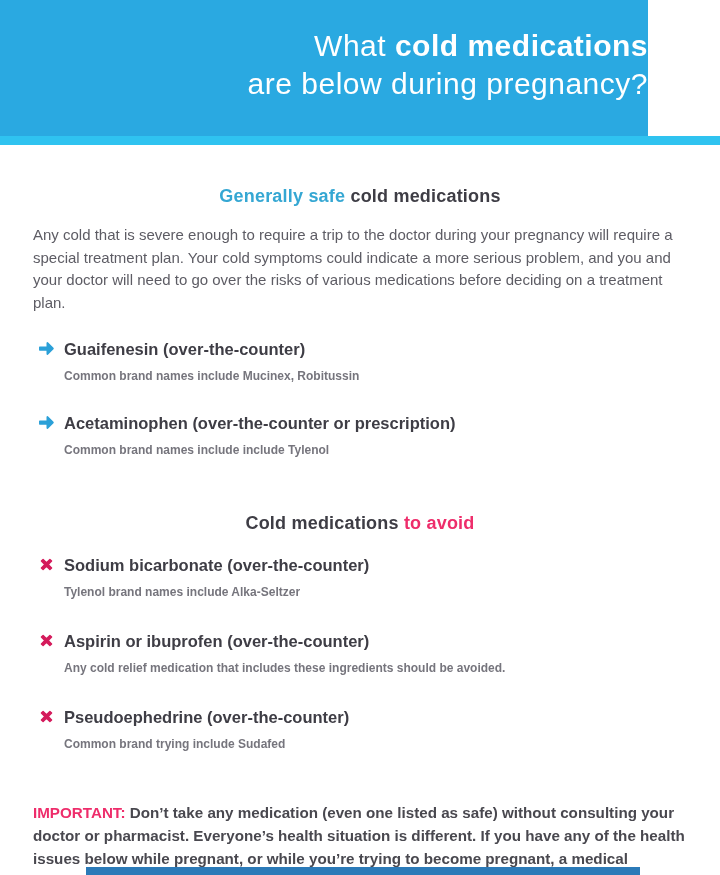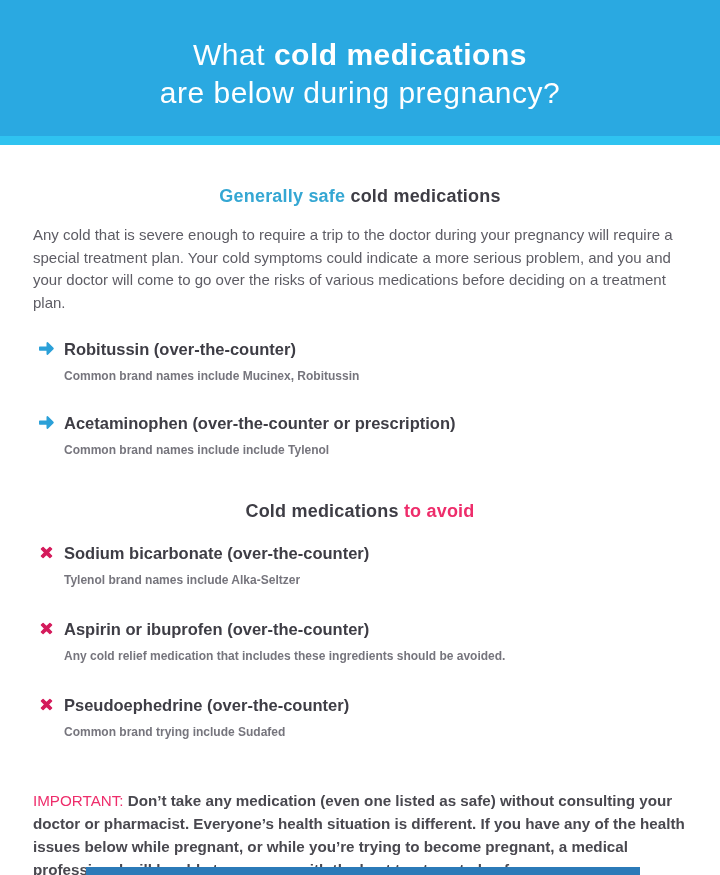--- a/index.html
+++ b/index.html
@@ -10,24 +10,24 @@
     color:#3e3d45;
   }
   .page {
     position:relative;
     width:720px; height:875px;
     background:#ffffff;
     overflow:hidden;
   }
   
   .banner {
-    width:720px; height:136px;
+    width:648px; height:136px;
     background:var(--banner-blue,#2aa9e1);
-    text-align:center;
-    padding-top:36px;
+    text-align:right;
+    padding-top:27px;
   }
   .banner-line {
     color:#ffffff;
     font-size:30px;
     line-height:38px;
     font-weight:400;
     letter-spacing:.5px;
   }
   .banner-line b { font-weight:700; }
   .banner-accent {
@@ -38,21 +38,21 @@
   .heading {
     text-align:center;
     font-size:18px;
     font-weight:700;
     color:var(--dark-text,#3e3d45);
     letter-spacing:.2px;
   }
   .heading .hl-blue { color:var(--safe-blue,#35a7d3); }
   .heading .hl-pink { color:var(--avoid-pink,#ee2d6b); }
   .safe-heading  { margin-top:41px; }
-  .avoid-heading { margin-top:40px; }
+  .avoid-heading { margin-top:52px; }
   
   .intro {
     margin:17px auto 0 33px;
     width:657px;
     font-size:15px;
     line-height:22.5px;
     color:var(--body-gray,#5d5c64);
   }
   
   .med-list {
@@ -91,21 +91,21 @@
   .avoid-list .med-item { margin-bottom:27px; }
   
   .important {
     margin:46px auto 0 33px;
     width:660px;
     font-size:15.2px;
     font-weight:700;
     line-height:23px;
     color:var(--important-gray,#49484f);
   }
-  .imp-label { color:var(--avoid-pink,#ee2d6b); font-weight:400; }
+  .imp-label { color:var(--avoid-pink,#ee2d6b); font-weight:700; }
   
   .bottom-bar {
     position:absolute;
     left:86px; bottom:0;
     width:554px; height:8px;
     background:var(--bottom-bar,#2b7ab8);
   }
 </style>
 </head>
 <body>
@@ -113,29 +113,29 @@
 <div class="page">
 
   <header class="banner">
     <div class="banner-line"><span>What </span><b>cold medications</b></div>
     <div class="banner-line">are below during pregnancy?</div>
   </header>
   <div class="banner-accent"></div>
 
   <h2 class="heading safe-heading"><span class="hl-blue">Generally safe</span><span> cold medications</span></h2>
 
-  <p class="intro">Any cold that is severe enough to require a trip to the doctor during your pregnancy will require a special treatment plan. Your cold symptoms could indicate a more serious problem, and you and your doctor will come to go over the risks of various medications before deciding on a treatment plan.</p>
+  <p class="intro">Any cold that is severe enough to require a trip to the doctor during your pregnancy will require a special treatment plan. Your cold symptoms could indicate a more serious problem, and you and your doctor will need to go over the risks of various medications before deciding on a treatment plan.</p>
 
   <ul class="med-list safe-list">
     <li class="med-item">
       <svg class="med-icon" viewBox="0 0 20 20">
         <path d="M2 7.5 h8 V3.5 a1 1 0 0 1 1.7 -0.75 l6.5 6.5 a1 1 0 0 1 0 1.5 l-6.5 6.5 A1 1 0 0 1 10 16.5 V12.5 H2 a0.8 0.8 0 0 1 -0.8 -0.8 v-3.4 A0.8 0.8 0 0 1 2 7.5 z" fill="#2ba0d8"></path>
       </svg>
       <div class="med-text">
-        <div class="med-title"><span>Robitussin</span> <span class="med-qual">(over-the-counter)</span></div>
+        <div class="med-title"><span>Guaifenesin</span> <span class="med-qual">(over-the-counter)</span></div>
         <div class="med-desc">Common brand names include Mucinex, Robitussin</div>
       </div>
     </li>
     <li class="med-item">
       <svg class="med-icon" viewBox="0 0 20 20">
         <path d="M2 7.5 h8 V3.5 a1 1 0 0 1 1.7 -0.75 l6.5 6.5 a1 1 0 0 1 0 1.5 l-6.5 6.5 A1 1 0 0 1 10 16.5 V12.5 H2 a0.8 0.8 0 0 1 -0.8 -0.8 v-3.4 A0.8 0.8 0 0 1 2 7.5 z" fill="#2ba0d8"></path>
       </svg>
       <div class="med-text">
         <div class="med-title"><span>Acetaminophen</span> <span class="med-qual">(over-the-counter or prescription)</span></div>
         <div class="med-desc">Common brand names include include Tylenol</div>

